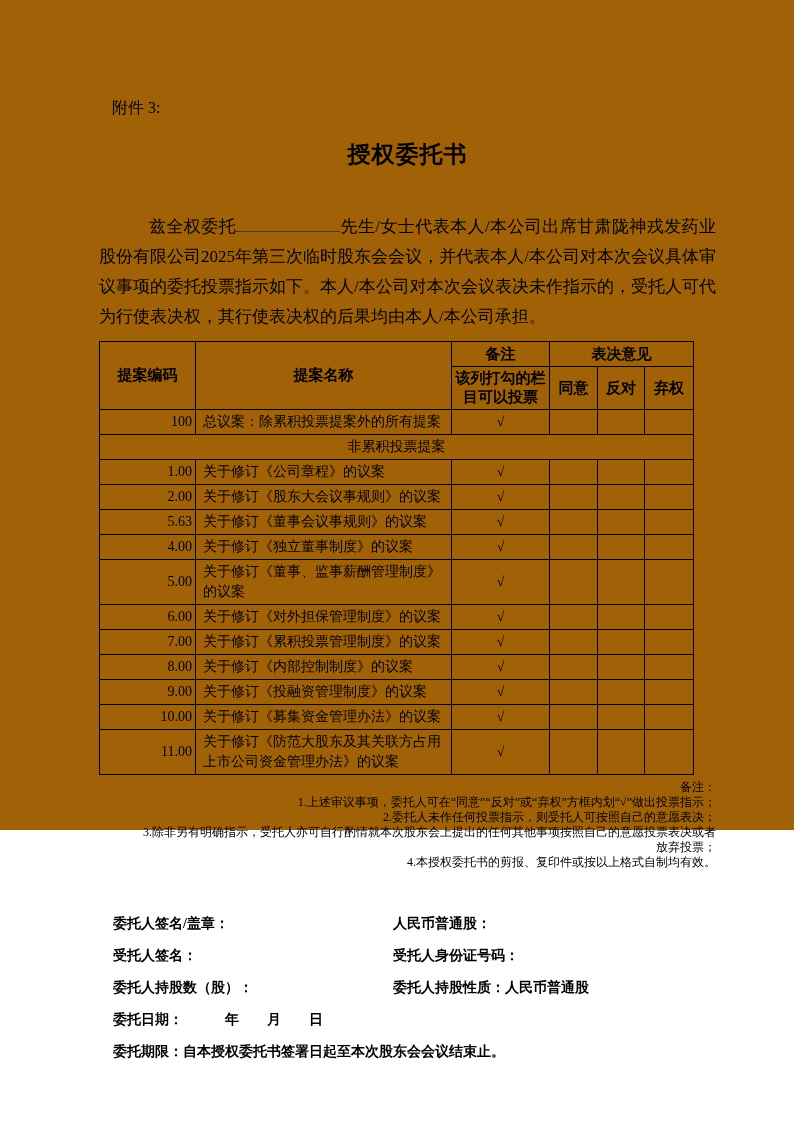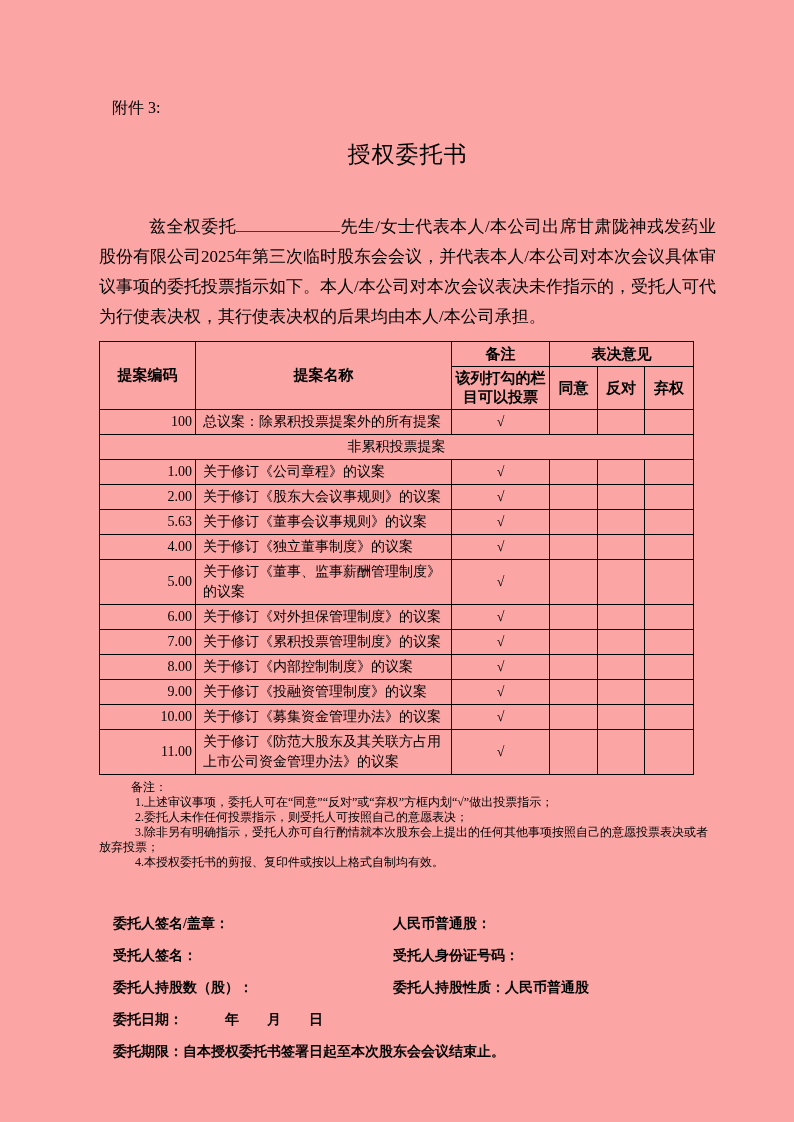--- a/index.html
+++ b/index.html
@@ -5,31 +5,31 @@
   * { margin: 0; padding: 0; box-sizing: border-box; }
   html, body { background: #ffffff; }
   body {
     width: 794px; height: 1122px;
     font-family: "Liberation Serif", "DejaVu Serif", serif;
     color: #000000;
     position: relative;
     overflow: hidden;
   }
   .page {
-    width: 794px; height: 1122px;
+    width: 794px; height: 830px;
     padding: 98px 78px 0 99px;
-    background: #fca5a5;
+    background: #a16207;
   }
   .attachment-label {
     font-size: 16px;
     margin-left: 13px;
   }
   .doc-title {
     font-size: 23px;
-    font-weight: normal;
+    font-weight: bold;
     text-align: center;
     margin-top: 20px;
     letter-spacing: 1px;
   }
   .intro {
     margin-top: 42px;
     font-size: 17px;
     line-height: 30px;
     text-align: justify;
     text-indent: 50px;
@@ -63,21 +63,21 @@
   .remark-sub-header { line-height: 19px; margin-top: 24px; }
   .proposal-table tbody td { height: 25px; line-height: 20px; }
   td.name-cell { text-align: left; padding-left: 7px; }
   td.code-cell { font-size: 14px; text-align: right; }
   td.section-cell { height: 24px; }
   .notes {
     font-size: 12px;
     line-height: 15px;
     margin-top: 5px;
   }
-  .notes p { text-indent: 36px; }
+  .notes p { text-indent: 36px; text-align: right; }
   .notes p.note-label { text-indent: 32px; }
   .signatures {
     margin-top: 44px;
     margin-left: 14px;
     font-size: 14px;
     font-weight: bold;
   }
   .sig-row {
     display: flex;
     margin-bottom: 13px;

